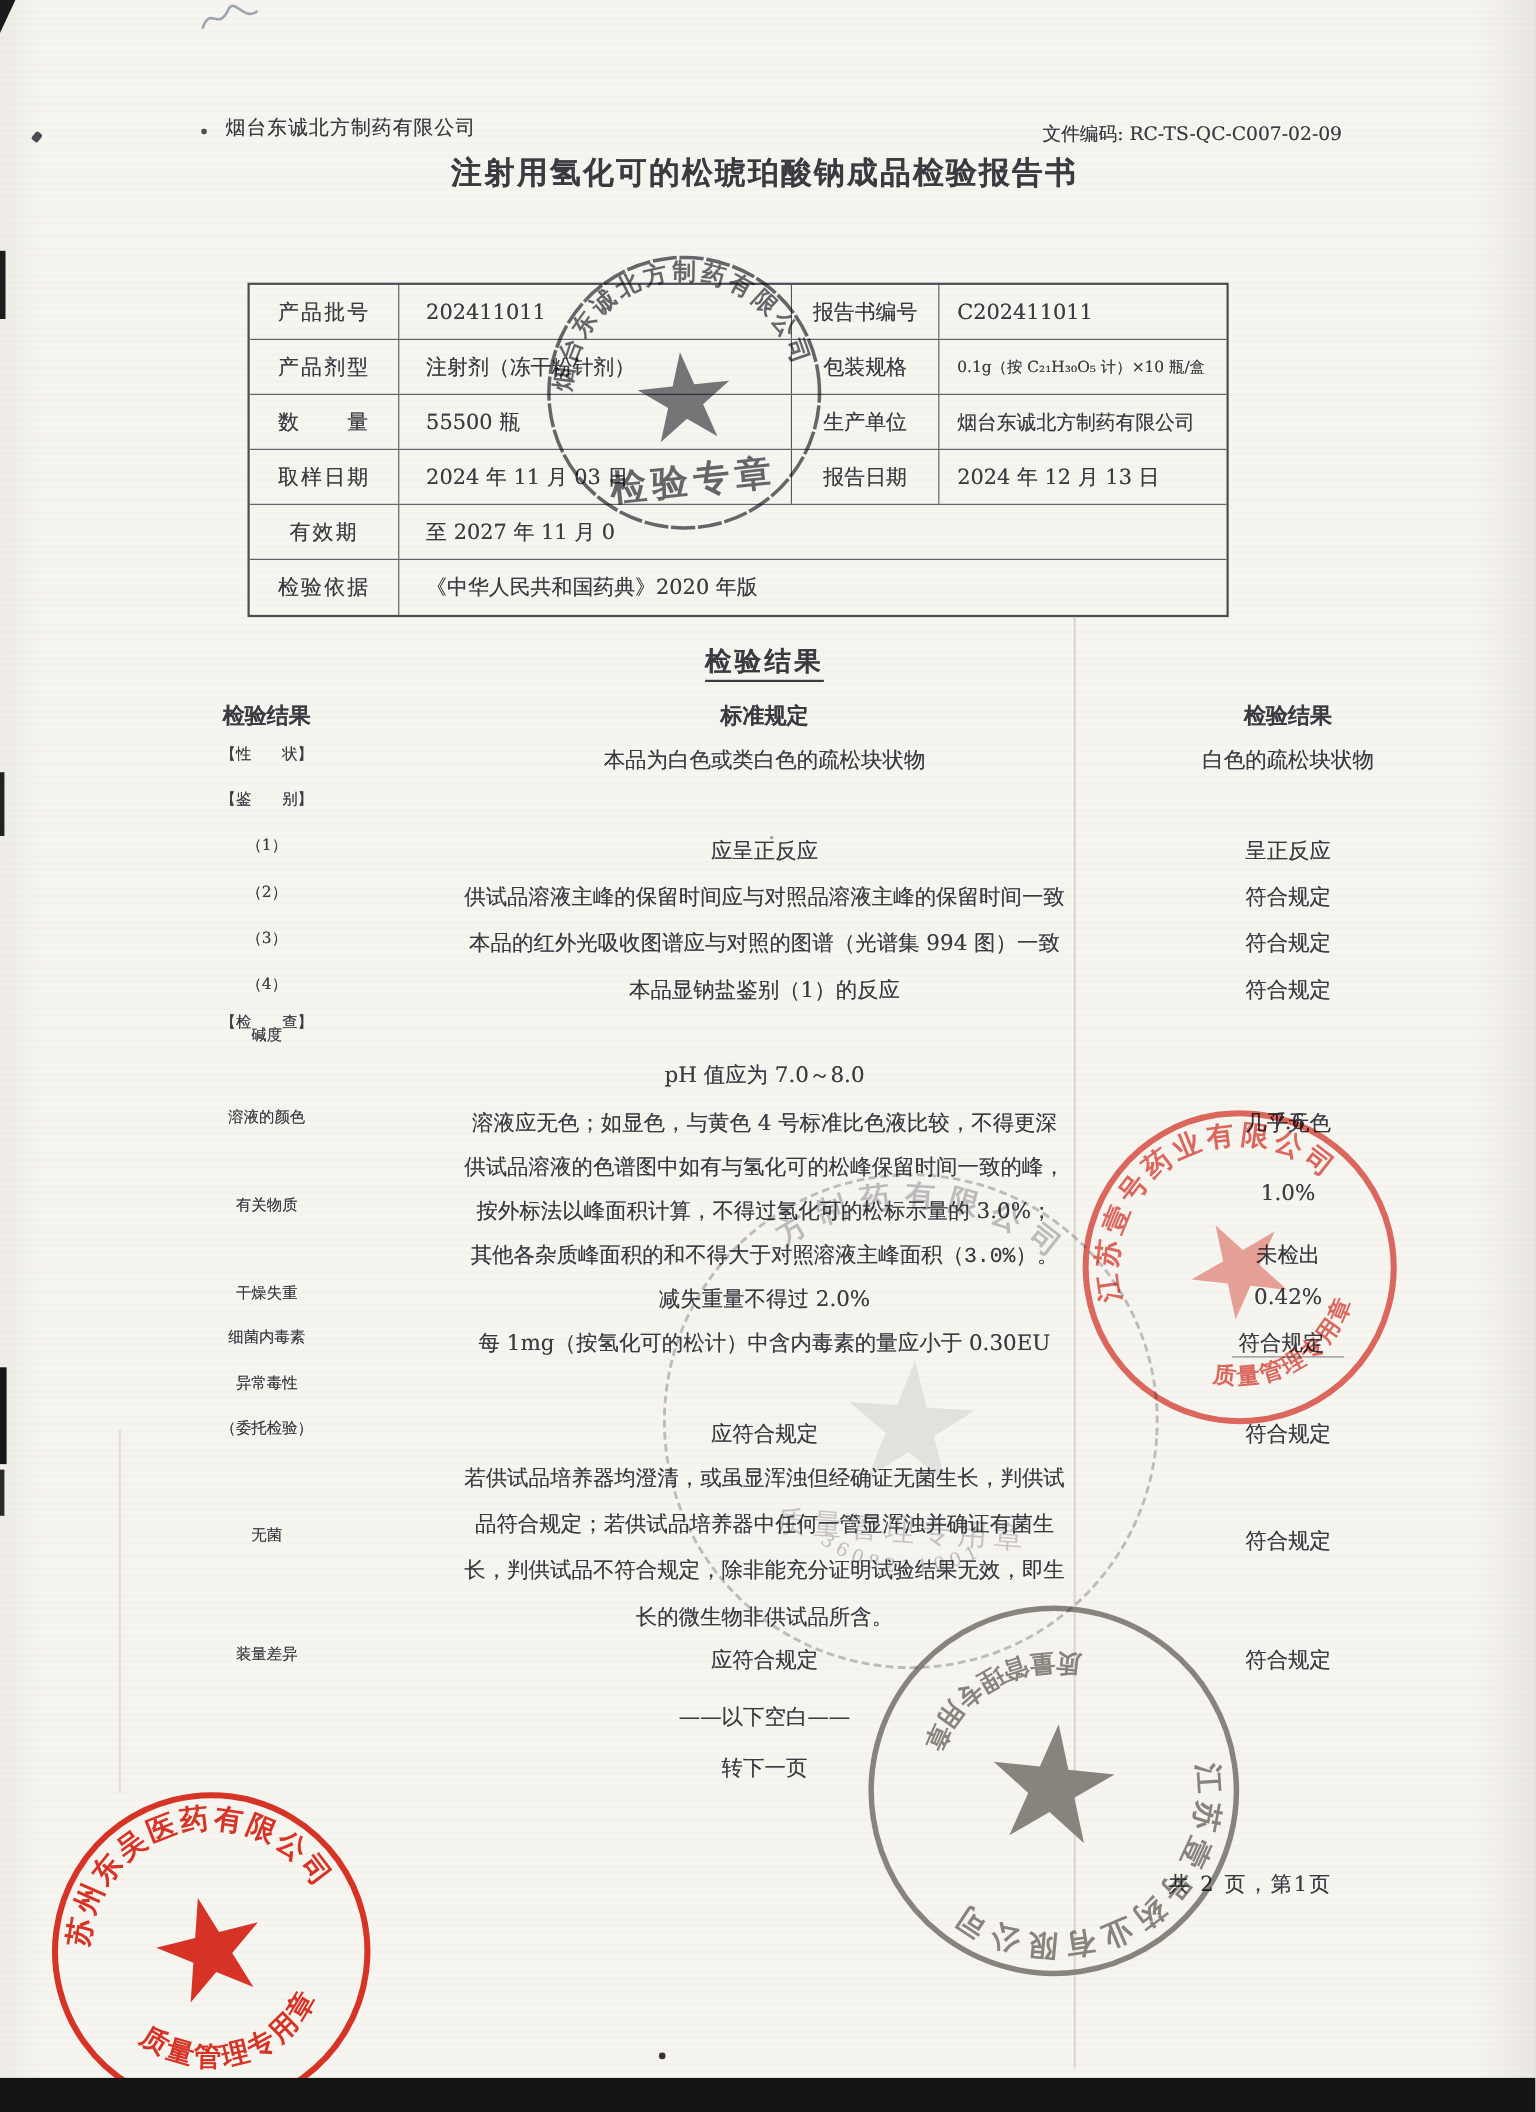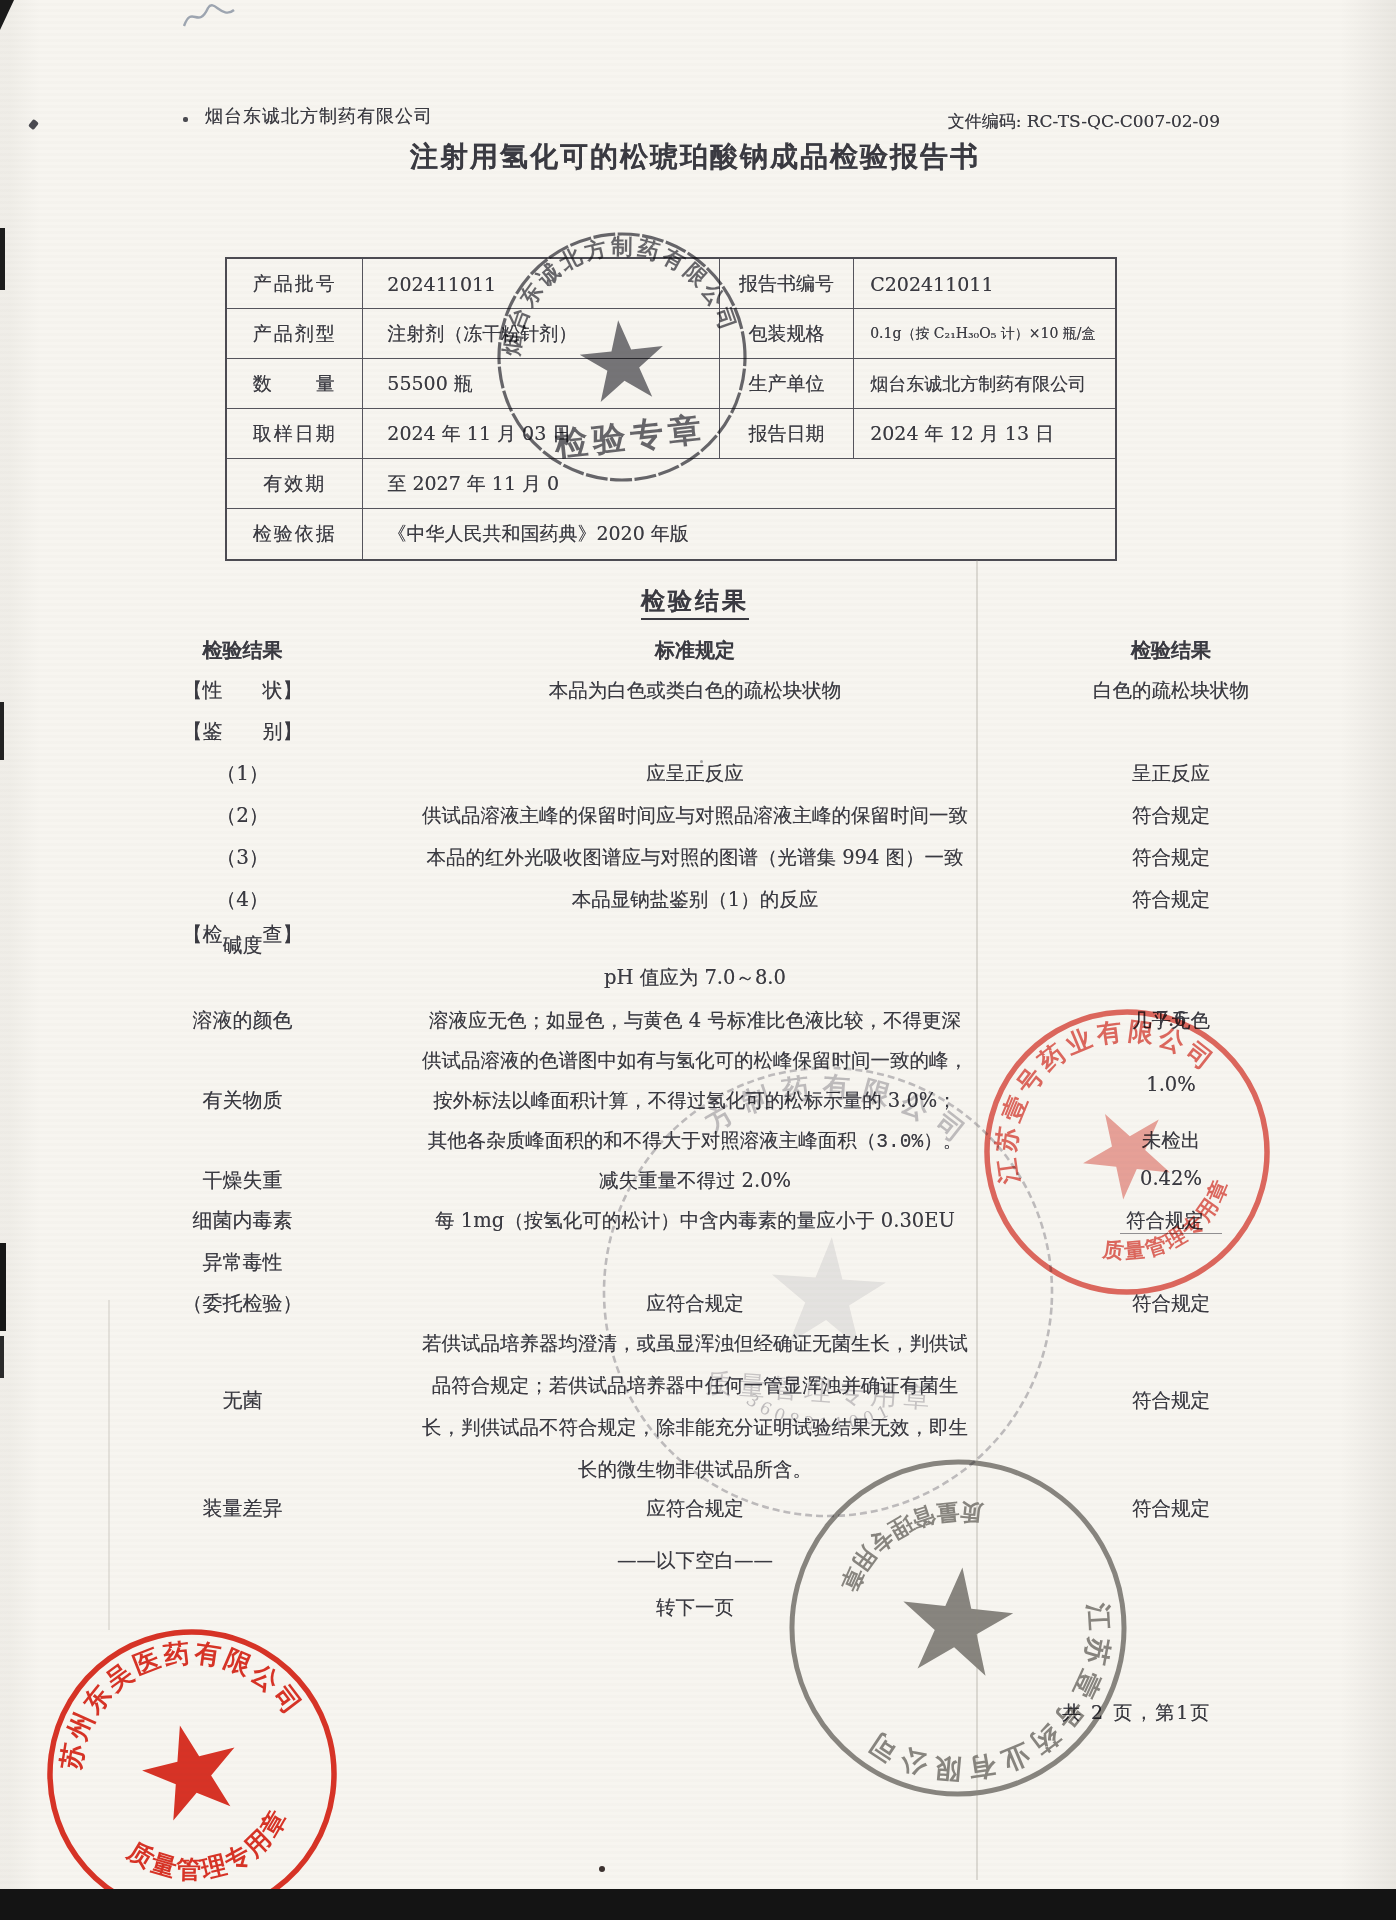--- a/index.html
+++ b/index.html
@@ -21,21 +21,21 @@
          text-shadow:0 0 .5px rgba(58,58,66,.65);}
   .icell:last-child{border-right:none;}
   .ilabel{width:137px;justify-content:center;letter-spacing:2px;}
   .ival1{width:358px;padding-left:24px;}
   .ilabel2{width:135px;justify-content:center;}
   .ival2{width:262px;padding-left:16px;}
   .ivalwide{width:755px;padding-left:24px;}
   
   .r-title{left:0;top:585px;width:1390px;text-align:center;font-size:24px;font-weight:bold;letter-spacing:3px;}
   .r-title span{border-bottom:2.4px solid #3a3a41;padding-bottom:3px;}
-  .ci{position:absolute;left:150px;width:185px;text-align:center;font-size:20px;white-space:nowrap;text-shadow:0 0 .5px rgba(58,58,66,.6);}
+  .ci{position:absolute;left:150px;width:185px;text-align:center;font-size:14px;white-space:nowrap;text-shadow:0 0 .5px rgba(58,58,66,.6);}
   .cs{position:absolute;left:330px;width:730px;text-align:center;font-size:19.5px;white-space:nowrap;text-shadow:0 0 .5px rgba(58,58,66,.6);}
   .cr{position:absolute;left:1056px;width:230px;text-align:center;font-size:19.5px;white-space:nowrap;text-shadow:0 0 .5px rgba(58,58,66,.6);}
   .hdr{font-size:20px;}
   .uline{border-bottom:1.6px solid rgba(62,62,70,.55);padding:0 18px 1px 6px;}
   .footerpage{left:1062px;top:1700px;font-size:19px;letter-spacing:2px;}
   
   .stamp{position:absolute;mix-blend-mode:multiply;}
   
   .art{position:absolute;}
   .band{left:0;top:1889px;width:1396px;height:31px;background:#141414;z-index:9;}

